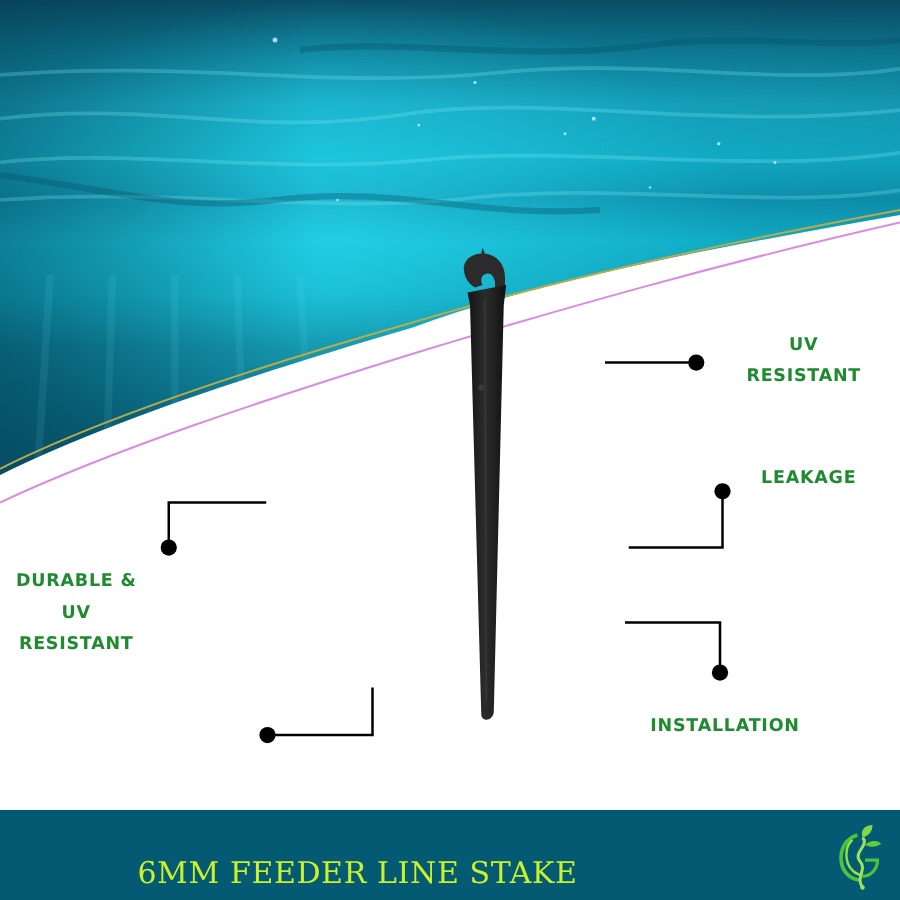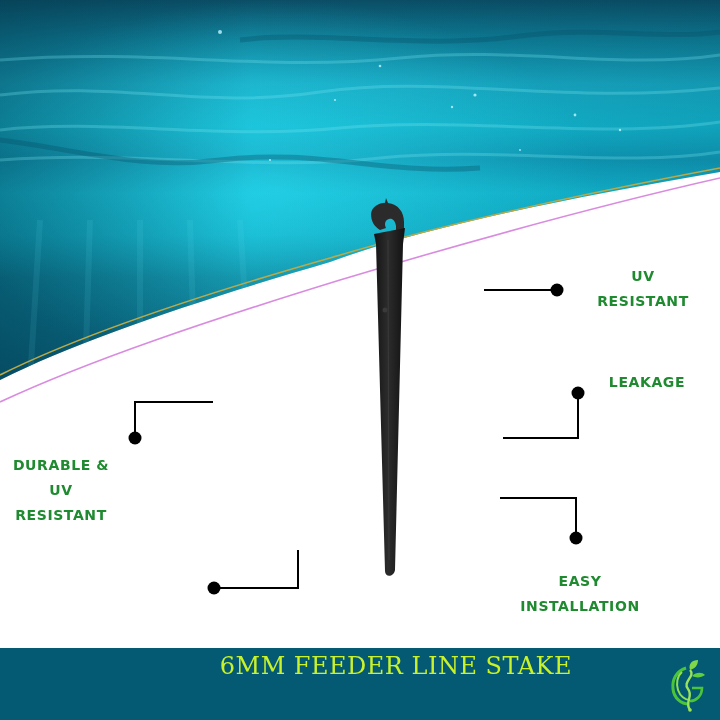--- a/index.html
+++ b/index.html
@@ -9,21 +9,21 @@
     .stake-svg { position: absolute; left: 0; top: 0; width: 720px; height: 648px; }
     .connectors-svg { position: absolute; left: 0; top: 0; width: 720px; height: 648px; }
     .feature-label {
       position: absolute; color: #1f8a30; font-family: "DejaVu Sans", sans-serif;
       font-weight: bold; font-size: 14px; line-height: 25px; letter-spacing: 0.6px;
       text-align: center; text-transform: uppercase; white-space: nowrap;
     }
     .feature-label span { display: block; }
     .footer { position: absolute; left: 0; top: 648px; width: 720px; height: 72px; background: #035a72; }
     .footer-title {
-      position: absolute; left: 0; width: 572px; top: 4px; text-align: right;
+      position: absolute; left: 0; width: 572px; top: 36px; text-align: center;
       font-family: "DejaVu Serif", serif; font-size: 24px; color: #c9f22b; letter-spacing: 0.5px;
       font-variant: small-caps;
     }
     .logo { position: absolute; right: 10px; top: 10px; width: 42px; height: 54px; }
   </style>
 </head>
 <body>
 
 <div class="canvas">
 
@@ -136,21 +136,20 @@
   <div class="feature-label" style="left:583px; top:264px; width:120px;">
     <span>UV</span>
     <span>RESISTANT</span>
   </div>
 
   <div class="feature-label" style="left:592px; top:370px; width:110px;">
     <span>LEAKAGE</span>
   </div>
 
   <div class="feature-label" style="left:498px; top:569px; width:164px;">
-    <span>EASY</span>
     <span>INSTALLATION</span>
   </div>
 
   <div class="feature-label" style="left:0px; top:425px; width:122px;margin-top:28px;">
     <span>DURABLE &amp;</span>
     <span>UV</span>
     <span>RESISTANT</span>
   </div>
 
 </div>

